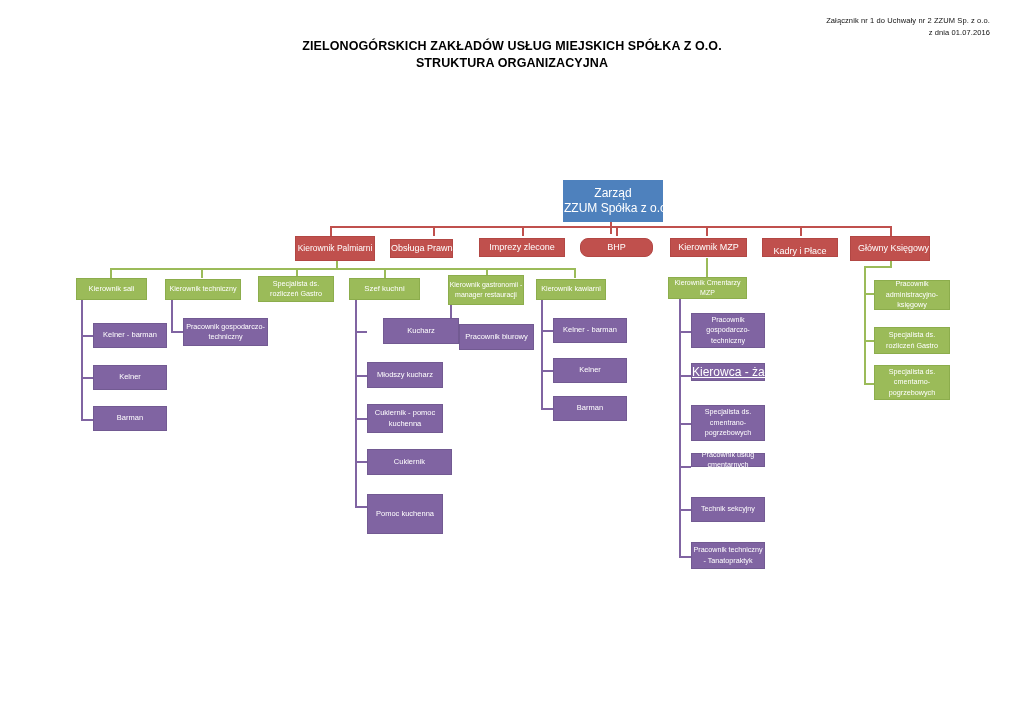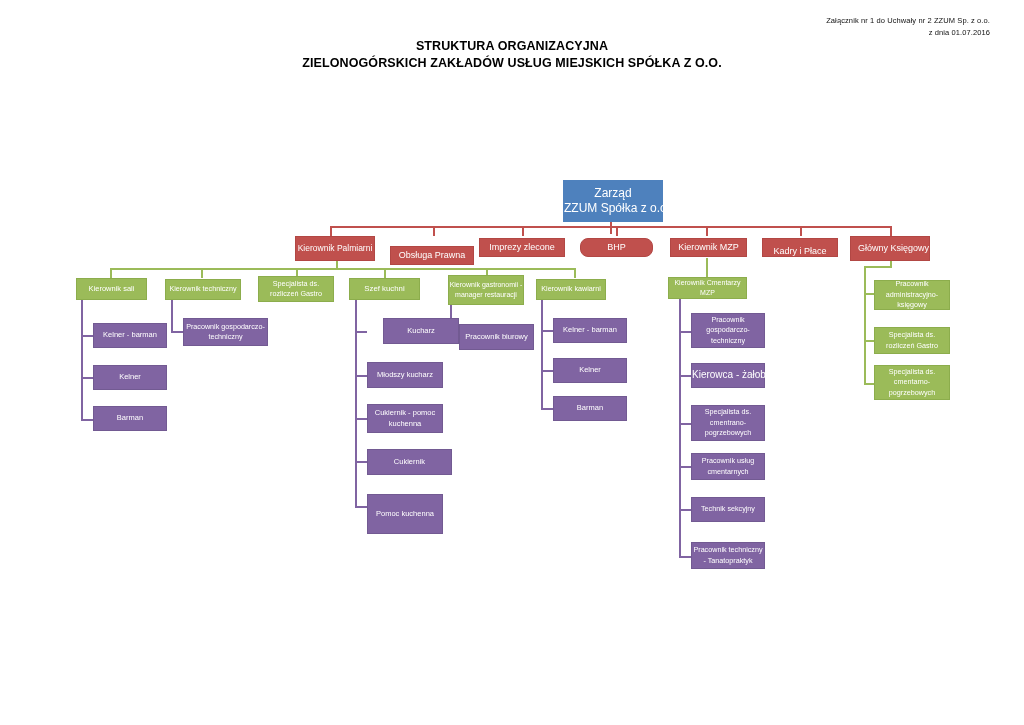--- a/index.html
+++ b/index.html
@@ -81,22 +81,22 @@
 <body>
 
 <div id="page">
 
   <div class="doc-ref">
     <div>Załącznik nr 1 do Uchwały nr 2 ZZUM Sp. z o.o.</div>
     <div>z dnia 01.07.2016</div>
   </div>
 
   <div class="title-block">
+    <div>ZIELONOGÓRSKICH ZAKŁADÓW USŁUG MIEJSKICH SPÓŁKA Z O.O.</div>
     <div>STRUKTURA ORGANIZACYJNA</div>
-    <div>ZIELONOGÓRSKICH ZAKŁADÓW USŁUG MIEJSKICH SPÓŁKA Z O.O.</div>
   </div>
 
   <div class="conn c-red" style="left:610px; top:222px; width:2px; height:12px;"></div>
 
   <div class="conn c-red" style="left:330px; top:226px; width:562px; height:2px;"></div>
 
   <div class="conn c-red" style="left:330px; top:226px; width:2px; height:10px;"></div>
   <div class="conn c-red" style="left:433px; top:226px; width:2px; height:10px;"></div>
   <div class="conn c-red" style="left:522px; top:226px; width:2px; height:10px;"></div>
   <div class="conn c-red" style="left:616px; top:226px; width:2px; height:10px;"></div>
@@ -154,21 +154,21 @@
   <div class="conn c-purple" style="left:679px; top:556px; width:12px; height:2px;"></div>
 
   <div class="node blue" style="left:563px; top:180px; width:100px; height:42px; font-size:12px; flex-direction:column; line-height:15px; justify-content:center;">
     <span>Zarząd</span>
     <span style="white-space:nowrap; position:relative; left:0;">ZZUM Spółka z o.o.</span>
   </div>
 
   <div class="node red wrap" style="left:295px; top:236px; width:80px; height:25px; font-size:8.5px;">
     <span>Kierownik Palmiarni</span>
   </div>
-  <div class="node red" style="left:390px; top:246px; width:84px; height:19px; font-size:9px;">
+  <div class="node red" style="left:390px; top:239px; width:63px; height:19px; font-size:9px;">
     <span>Obsługa Prawna</span>
   </div>
   <div class="node red" style="left:479px; top:238px; width:86px; height:19px; font-size:9px;">
     <span>Imprezy zlecone</span>
   </div>
   <div class="node red" style="left:580px; top:238px; width:73px; height:19px; font-size:9px;border-radius:8px;">
     <span>BHP</span>
   </div>
   <div class="node red" style="left:670px; top:238px; width:77px; height:19px; font-size:9px;">
     <span>Kierownik MZP</span>
@@ -242,27 +242,27 @@
   <div class="node purple" style="left:553px; top:358px; width:74px; height:25px; font-size:7.5px;">
     <span>Kelner</span>
   </div>
   <div class="node purple" style="left:553px; top:396px; width:74px; height:25px; font-size:7.5px;">
     <span>Barman</span>
   </div>
 
   <div class="node purple wrap" style="left:691px; top:313px; width:74px; height:35px; font-size:7.2px;">
     <span>Pracownik gospodarczo-techniczny</span>
   </div>
-  <div class="node purple" style="left:691px; top:363px; width:74px; height:25px; font-size:10px;">
+  <div class="node purple" style="left:691px; top:363px; width:74px; height:18px; font-size:12px;text-decoration:underline;">
     <span>Kierowca - żałobnik</span>
   </div>
   <div class="node purple wrap" style="left:691px; top:405px; width:74px; height:36px; font-size:7.2px;">
     <span>Specjalista ds. cmentrano-pogrzebowych</span>
   </div>
-  <div class="node purple wrap" style="left:691px; top:453px; width:74px; height:27px; font-size:7.2px;">
+  <div class="node purple wrap" style="left:691px; top:453px; width:74px; height:14px; font-size:7.2px;">
     <span>Pracownik usług cmentarnych</span>
   </div>
   <div class="node purple" style="left:691px; top:497px; width:74px; height:25px; font-size:7.2px;">
     <span>Technik sekcyjny</span>
   </div>
   <div class="node purple wrap" style="left:691px; top:542px; width:74px; height:27px; font-size:7.2px;">
     <span>Pracownik techniczny - Tanatopraktyk</span>
   </div>
 
   <div class="node green wrap" style="left:874px; top:280px; width:76px; height:30px; font-size:7.2px;">

